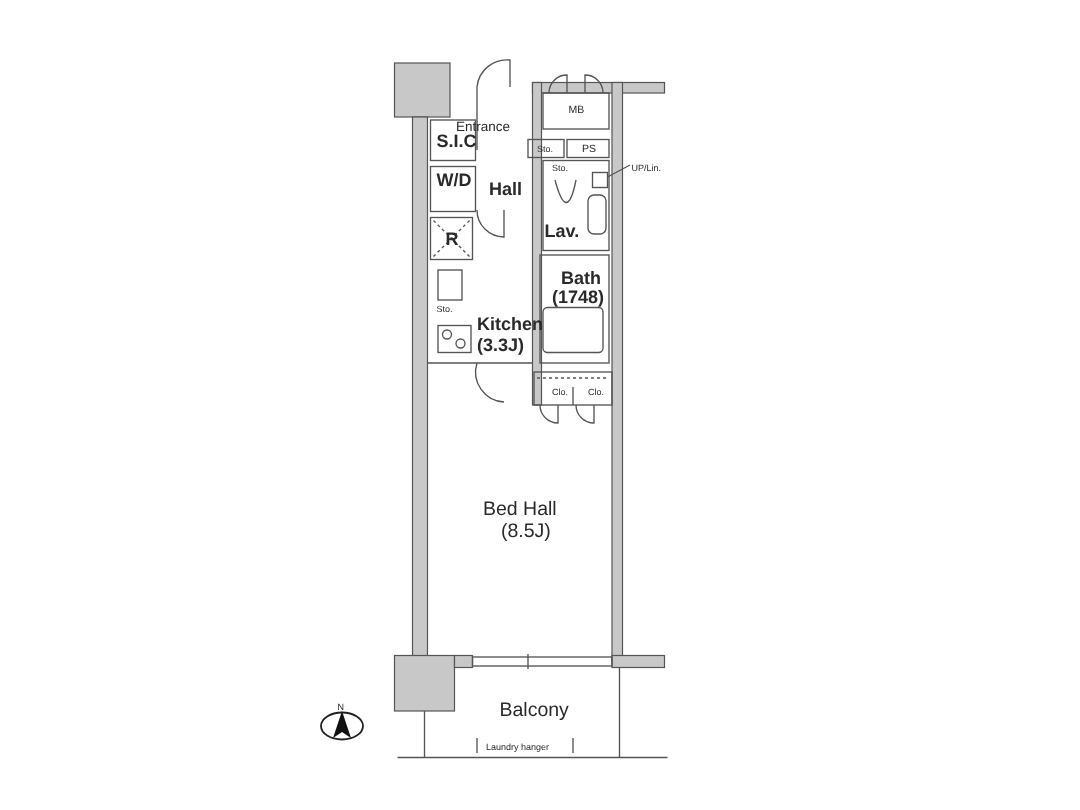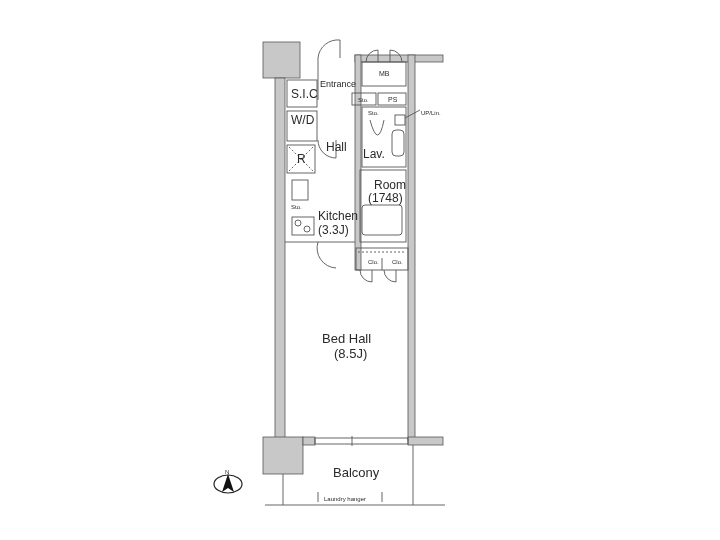--- a/index.html
+++ b/index.html
@@ -1,20 +1,20 @@
 <!DOCTYPE html>
 <html><head>
 <meta charset="utf-8">
 <style>
   html,body{margin:0;padding:0;background:#ffffff;}
   body{width:720px;height:540px;position:relative;overflow:hidden;font-family:"Liberation Sans",sans-serif;color:#222;}
   svg{position:absolute;left:0;top:0;}
   .lbl{position:absolute;font-family:"Liberation Sans",sans-serif;color:#2a2a2a;white-space:nowrap;line-height:1;}
   .big{font-size:13px;}
-  .mid{font-size:12px;}
+  .mid{font-size:12px;font-weight:bold;}
   .sm{font-size:7px;}
   .xs{font-size:6px;}
 </style>
 </head>
 <body>
 
 <svg width="720" height="540" viewBox="0 0 720 540">
   <g fill="#c8c8c8" stroke="#555" stroke-width="0.8">
 
     <rect x="263" y="42" width="37" height="36"></rect>
@@ -92,31 +92,31 @@
 
   <g>
     <ellipse cx="228" cy="484" rx="14" ry="9" fill="none" stroke="#222" stroke-width="1.2"></ellipse>
     <path d="M228 474 L222 492 L228 488 L234 492 Z" fill="#111"></path>
   </g>
 </svg>
 
 <span class="lbl sm" style="left:225px;top:469px;font-size:6px;">N</span>
 
 <span class="lbl mid" style="left:291px;top:88px;">S.I.C</span>
-<span class="lbl sm" style="left:320px;top:80px;font-size:9px;">Entrance</span>
+<span class="lbl sm" style="left:304px;top:80px;font-size:9px;">Entrance</span>
 <span class="lbl sm" style="left:379px;top:70px;">MB</span>
 <span class="lbl xs" style="left:358px;top:97px;">Sto.</span>
 <span class="lbl sm" style="left:388px;top:96px;">PS</span>
 <span class="lbl xs" style="left:368px;top:110px;">Sto.</span>
 <span class="lbl xs" style="left:421px;top:110px;">UP/Lin.</span>
 <span class="lbl mid" style="left:291px;top:114px;">W/D</span>
-<span class="lbl mid" style="left:326px;top:120px;margin-top:21px;">Hall</span>
+<span class="lbl mid" style="left:326px;top:120px;">Hall</span>
 <span class="lbl mid" style="left:363px;top:148px;">Lav.</span>
 <span class="lbl mid" style="left:297px;top:153px;">R</span>
-<span class="lbl mid" style="left:374px;top:179px;">Room</span>
+<span class="lbl mid" style="left:374px;top:179px;">Bath</span>
 <span class="lbl mid" style="left:368px;top:192px;">(1748)</span>
 <span class="lbl xs" style="left:291px;top:204px;">Sto.</span>
 <span class="lbl mid" style="left:318px;top:210px;text-align:right;">Kitchen</span>
 <span class="lbl mid" style="left:318px;top:224px;">(3.3J)</span>
 <span class="lbl xs" style="left:368px;top:259px;">Clo.</span>
 <span class="lbl xs" style="left:392px;top:259px;">Clo.</span>
 <span class="lbl big" style="left:322px;top:332px;">Bed Hall</span>
 <span class="lbl big" style="left:334px;top:347px;">(8.5J)</span>
 <span class="lbl big" style="left:333px;top:466px;">Balcony</span>
 <span class="lbl xs" style="left:324px;top:496px;">Laundry hanger</span>

